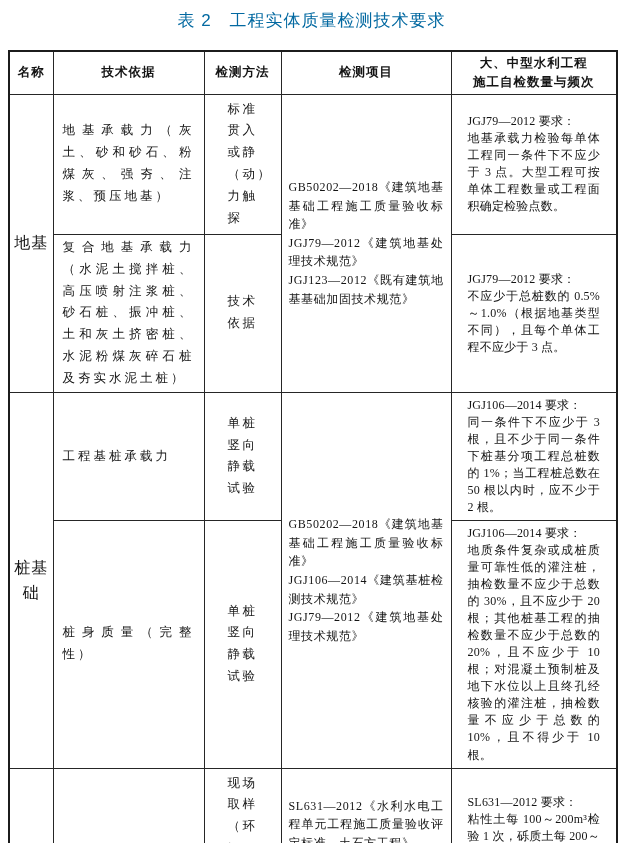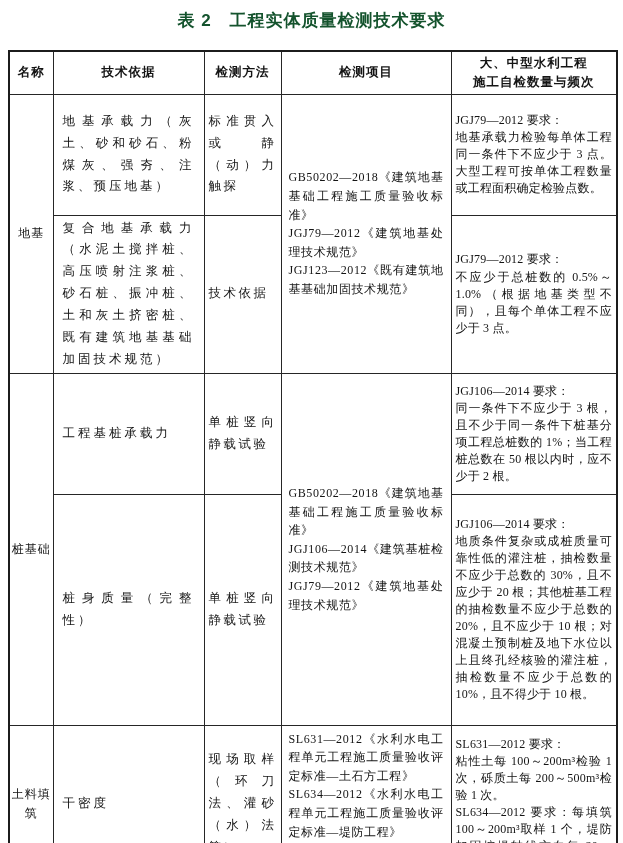--- a/index.html
+++ b/index.html
@@ -3,21 +3,21 @@
 <meta charset="utf-8">
 <style>
   html,body{margin:0;padding:0;background:#ffffff;}
   body{
     width:623px;height:843px;overflow:hidden;position:relative;
     font-family:"Liberation Serif","DejaVu Serif",serif;color:#111111;
   }
   .title{
     margin:9px 0 0 0;text-align:center;
     font-family:"Liberation Sans","DejaVu Sans",sans-serif;
-    font-size:17px;font-weight:bold;letter-spacing:1px;color:#14532d;
+    font-size:17px;font-weight:normal;letter-spacing:1px;color:#0369a1;
   }
   table{
     position:absolute;left:8px;top:50px;width:608px;
     border-collapse:collapse;table-layout:fixed;
     border:2px solid #1c1c1c;
   }
   td,th{
     border:1px solid #262626;
     overflow:hidden;
     color:#141414;
@@ -28,37 +28,37 @@
   tr.row-c{height:121px;}
   tr.row-d{height:231px;}
   tr.row-e{height:155px;}
   .th{
     font-family:"Liberation Sans","DejaVu Sans",sans-serif;
     font-weight:bold;font-size:12.5px;text-align:center;vertical-align:middle;
     white-space:pre-line;line-height:1.5;letter-spacing:1px;padding:2px;
   }
   .name{
     text-align:center;vertical-align:middle;
-    font-size:12px;letter-spacing:1px;line-height:1.6;padding:2px 1px;
+    font-size:16px;letter-spacing:1px;line-height:1.6;padding:2px 1px;
   }
   .item{
     text-align:justify;vertical-align:middle;
     font-size:12.5px;letter-spacing:3px;line-height:1.75;padding:2px 9px;
   }
   .method{
     text-align:justify;vertical-align:middle;
-    font-size:12.5px;letter-spacing:2.5px;line-height:1.75;padding:4px 4px;
+    font-size:12.5px;letter-spacing:2.5px;line-height:1.75;padding:4px 23px;
   }
   .basis{
     text-align:justify;vertical-align:middle;white-space:pre-line;
     font-size:12px;letter-spacing:0.6px;line-height:1.55;padding:4px 7px;margin-top:12px;
   }
   .req{
     text-align:justify;vertical-align:middle;white-space:pre-line;
-    font-size:12px;letter-spacing:0.2px;line-height:1.42;padding:4px 4px;
+    font-size:12px;letter-spacing:0.2px;line-height:1.42;padding:4px 16px;
   }
 </style>
 </head>
 <body>
 
 <div class="page">
 
   <div class="title">表 2　工程实体质量检测技术要求</div>
 
   <table>
@@ -83,21 +83,21 @@
         <td class="name" rowspan="2">地基</td>
         <td class="item">地基承载力（灰土、砂和砂石、粉煤灰、强夯、注浆、预压地基）</td>
         <td class="method">标准贯入或静（动）力触探</td>
         <td class="basis" rowspan="2">GB50202—2018《建筑地基基础工程施工质量验收标准》
 JGJ79—2012《建筑地基处理技术规范》
 JGJ123—2012《既有建筑地基基础加固技术规范》</td>
         <td class="req">JGJ79—2012 要求：
 地基承载力检验每单体工程同一条件下不应少于 3 点。大型工程可按单体工程数量或工程面积确定检验点数。</td>
       </tr>
       <tr class="row-b">
-        <td class="item">复合地基承载力（水泥土搅拌桩、高压喷射注浆桩、砂石桩、振冲桩、土和灰土挤密桩、既有建筑地基基础加固技术规范）</td>
+        <td class="item">复合地基承载力（水泥土搅拌桩、高压喷射注浆桩、砂石桩、振冲桩、土和灰土挤密桩、水泥粉煤灰碎石桩及夯实水泥土桩）</td>
         <td class="method">技术依据</td>
         <td class="req">JGJ79—2012 要求：
 不应少于总桩数的 0.5%～1.0%（根据地基类型不同），且每个单体工程不应少于 3 点。</td>
       </tr>
 
       <tr class="row-c">
         <td class="name" rowspan="2">桩基础</td>
         <td class="item">工程基桩承载力</td>
         <td class="method">单桩竖向静载试验</td>
         <td class="basis" rowspan="2">GB50202—2018《建筑地基基础工程施工质量验收标准》

